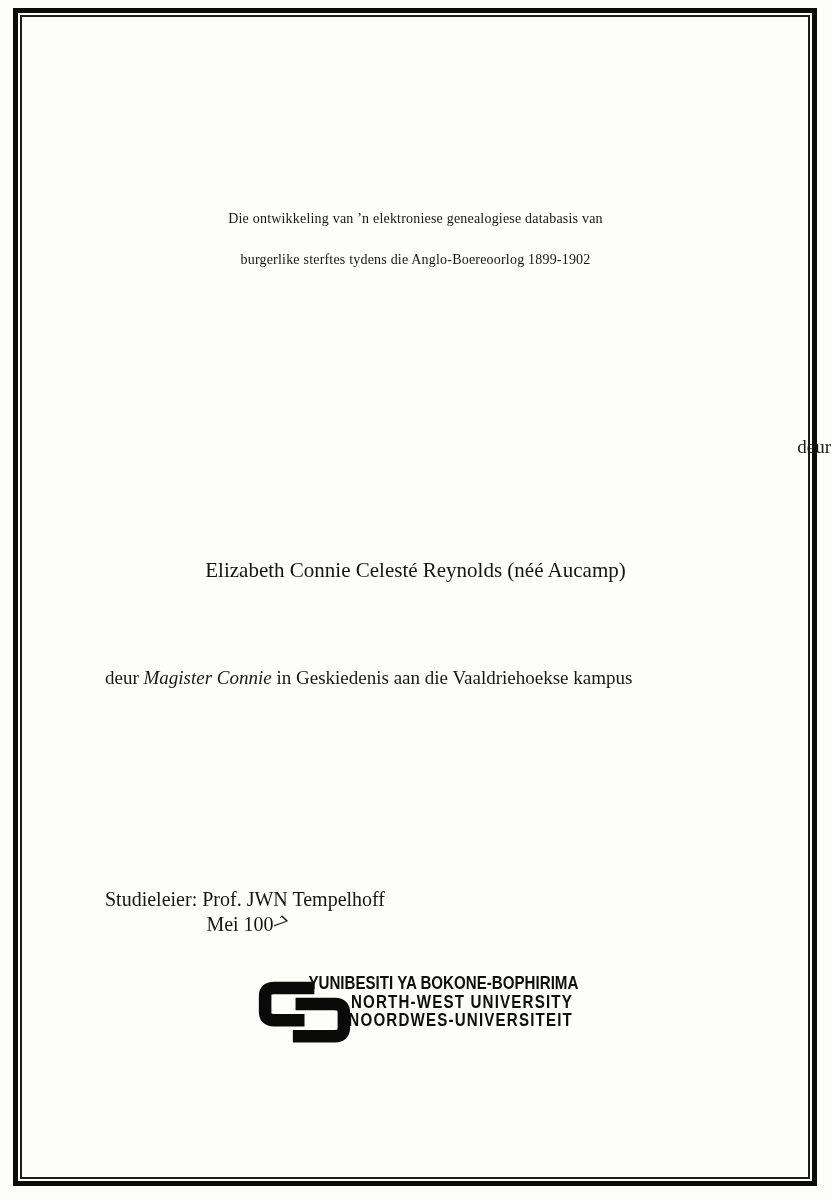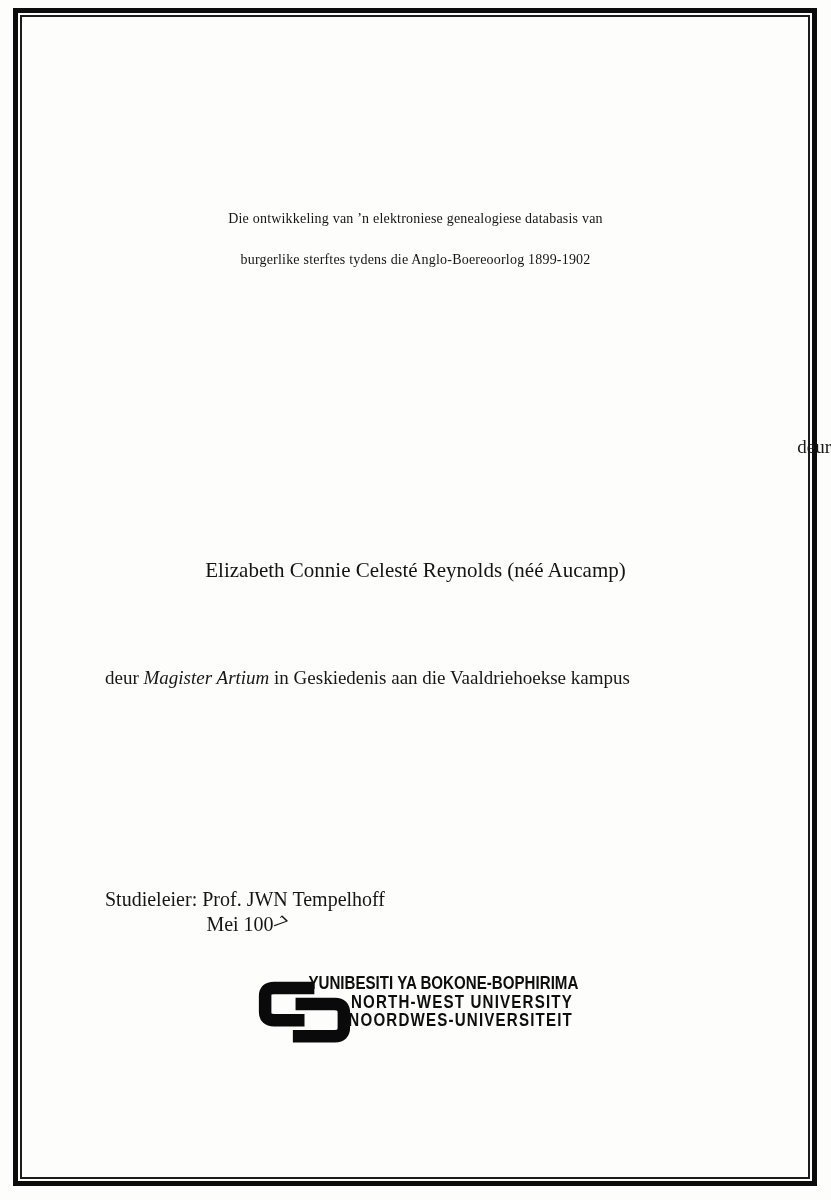--- a/index.html
+++ b/index.html
@@ -114,21 +114,21 @@
   <div class="title-block">
     <div>Die ontwikkeling van ’n elektroniese genealogiese databasis van</div>
     <div>burgerlike sterftes tydens die Anglo-Boereoorlog 1899-1902</div>
   </div>
 
   <div class="byline-label">deur</div>
 
   <div class="author-line">Elizabeth Connie Celesté Reynolds (néé Aucamp)</div>
 
   <div class="statement">
-    <div><span>deur </span><span class="italic">Magister Artium</span><span> in Geskiedenis aan die Vaaldriehoekse kampus</span></div>
+    <div><span>deur </span><span class="italic">Magister Connie</span><span> in Geskiedenis aan die Vaaldriehoekse kampus</span></div>
   </div>
 
   <div class="footer-block">
     <div>Studieleier: Prof. JWN Tempelhoff</div>
     <div><span>Mei 100</span><span class="seven">7</span></div>
   </div>
 
   <div>
     <svg class="logo-mark" viewBox="0 0 106 76" xmlns="http://www.w3.org/2000/svg" aria-hidden="true">
       <path d="M 64 10 H 19 Q 9 10 9 19 V 37 Q 9 46 19 46 H 53" fill="none" stroke="#0a0a0a" stroke-width="14" stroke-linejoin="round"></path>

